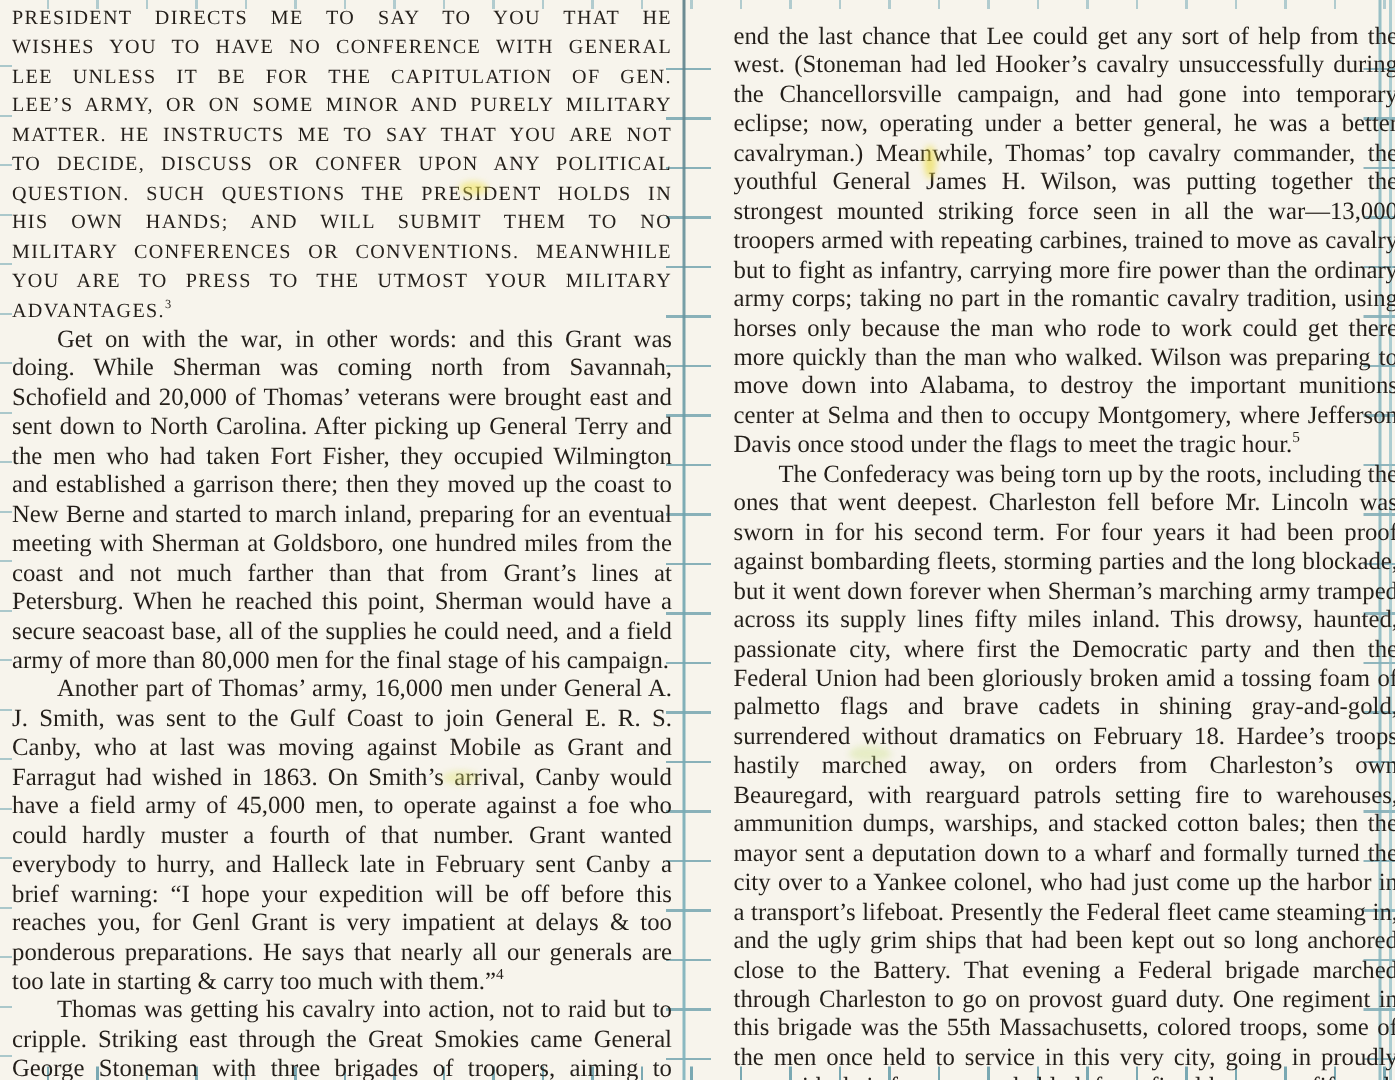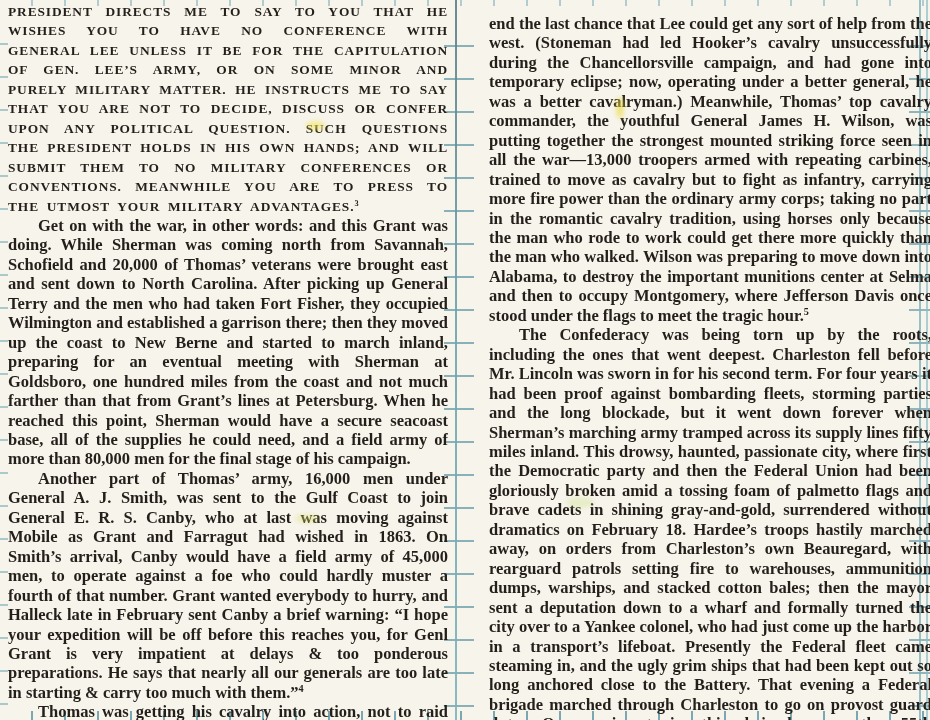--- a/index.html
+++ b/index.html
@@ -5,21 +5,21 @@
   * { box-sizing: border-box; }
   html, body { margin: 0; padding: 0; }
   body {
     width: 930px; height: 720px;
     background: #f7f4ec;
     overflow: hidden;
     position: relative;
     font-family: "Liberation Serif", serif;
     color: #241f1a;
   }
-  .scan { position: absolute; inset: 0; font-weight: bold; }
+  .scan { position: absolute; inset: 0; }
 
   
   .col {
     position: absolute; top: 2px; height: 718px;
     overflow: hidden;
     text-align: justify;
     font-size: 16.5px;
     line-height: 19.45px;
   }
   .col-left  { left: 8px;   width: 440px; }

